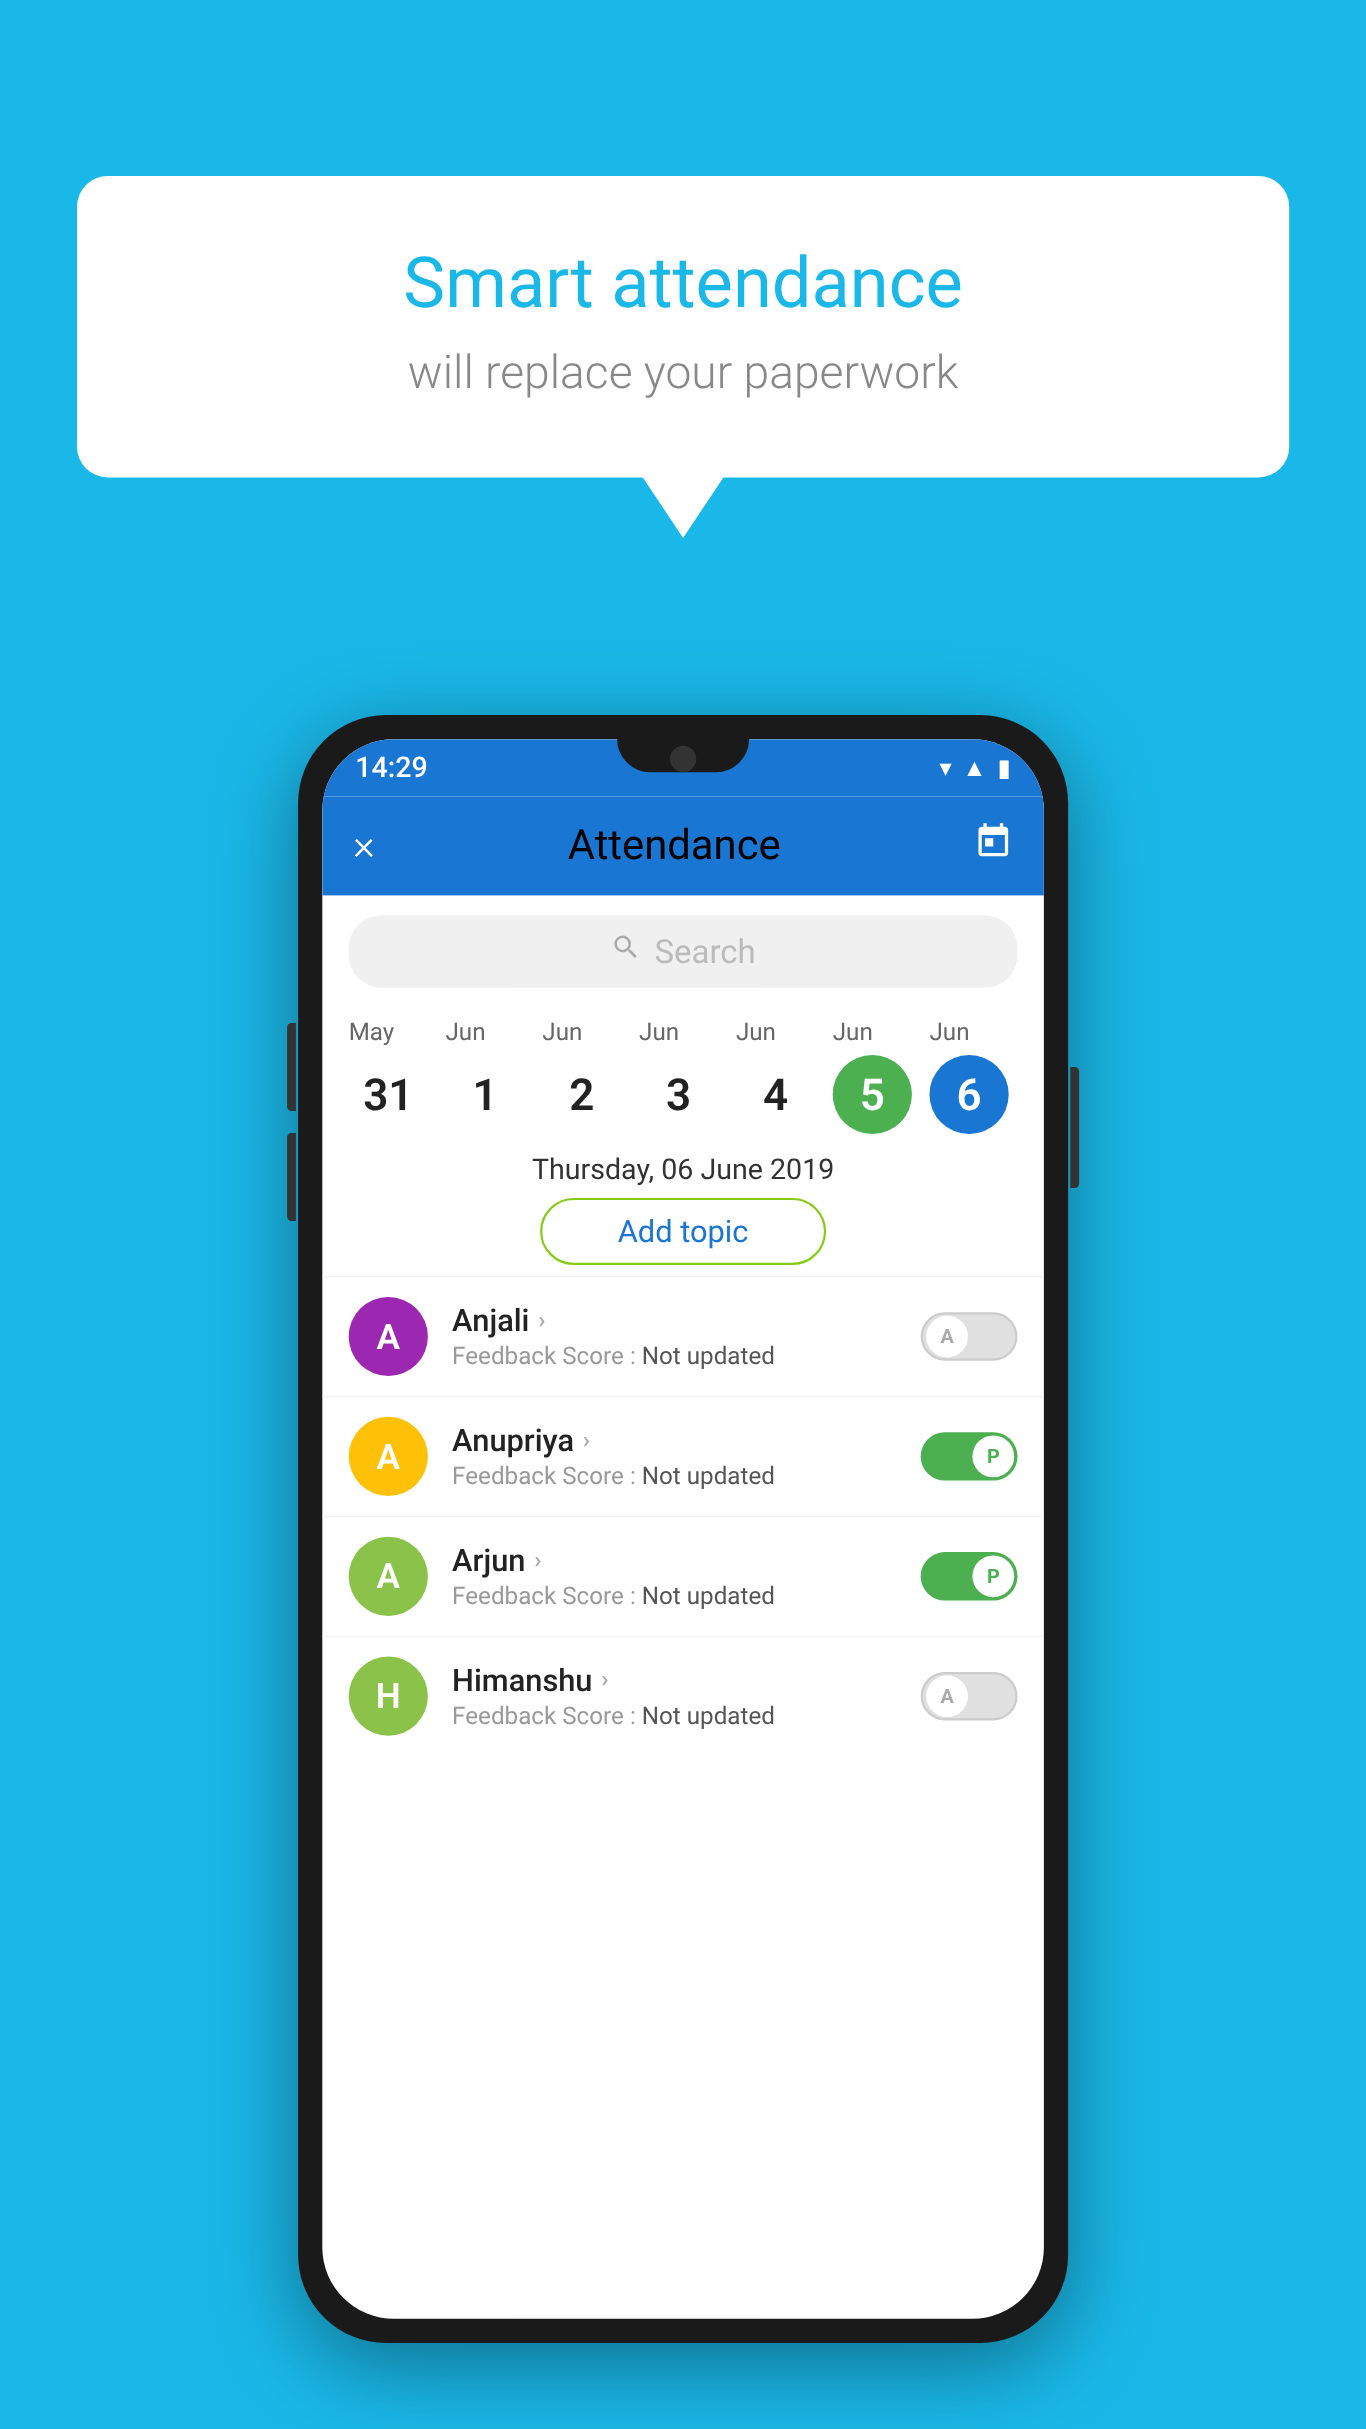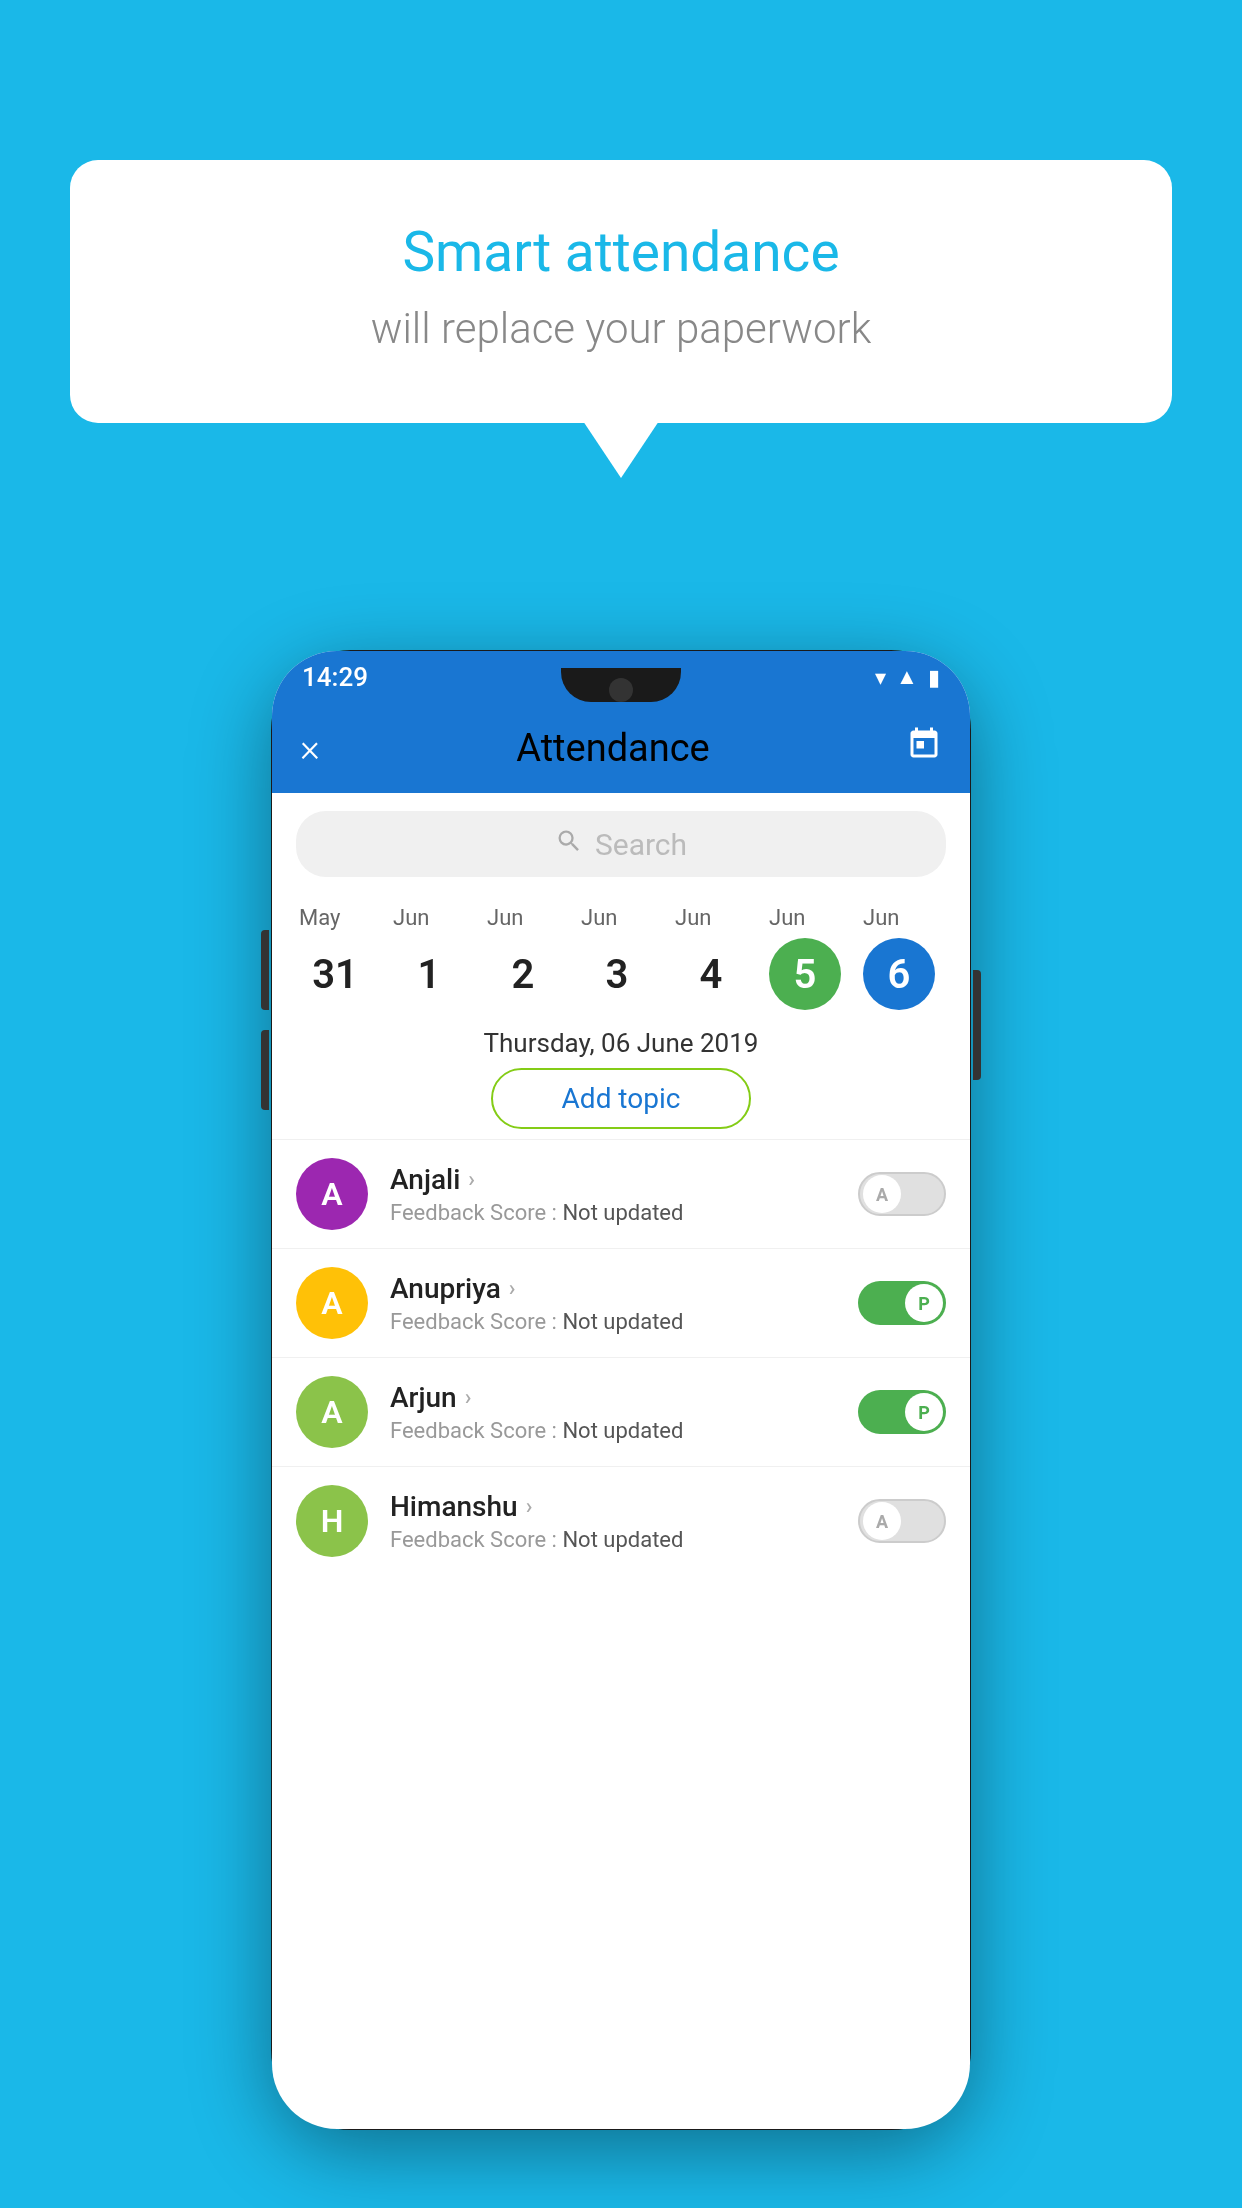--- a/index.html
+++ b/index.html
@@ -36,21 +36,21 @@
       left: 50%;
       transform: translateX(-50%);
       width: 0;
       height: 0;
       border-left: 40px solid transparent;
       border-right: 40px solid transparent;
       border-top: 60px solid white;
     }
 
     .bubble-title {
-      font-size: 55px;
+      font-size: 64px;
       color: #1ab8e8;
       font-weight: 400;
       margin-bottom: 20px;
     }
 
     .bubble-subtitle {
       font-size: 42px;
       color: #888;
       font-weight: 300;
     }
@@ -63,21 +63,21 @@
       right: 80px;
       display: flex;
       justify-content: center;
     }
 
     .phone {
       width: 700px;
       height: 1480px;
       background: #1a1a1a;
       border-radius: 80px;
-      padding: 1px;
+      padding: 22px;
       position: relative;
       box-shadow: 0 20px 80px rgba(0,0,0,0.4);
     }
 
     
     .phone-notch {
       position: absolute;
       top: 18px;
       left: 50%;
       transform: translateX(-50%);

